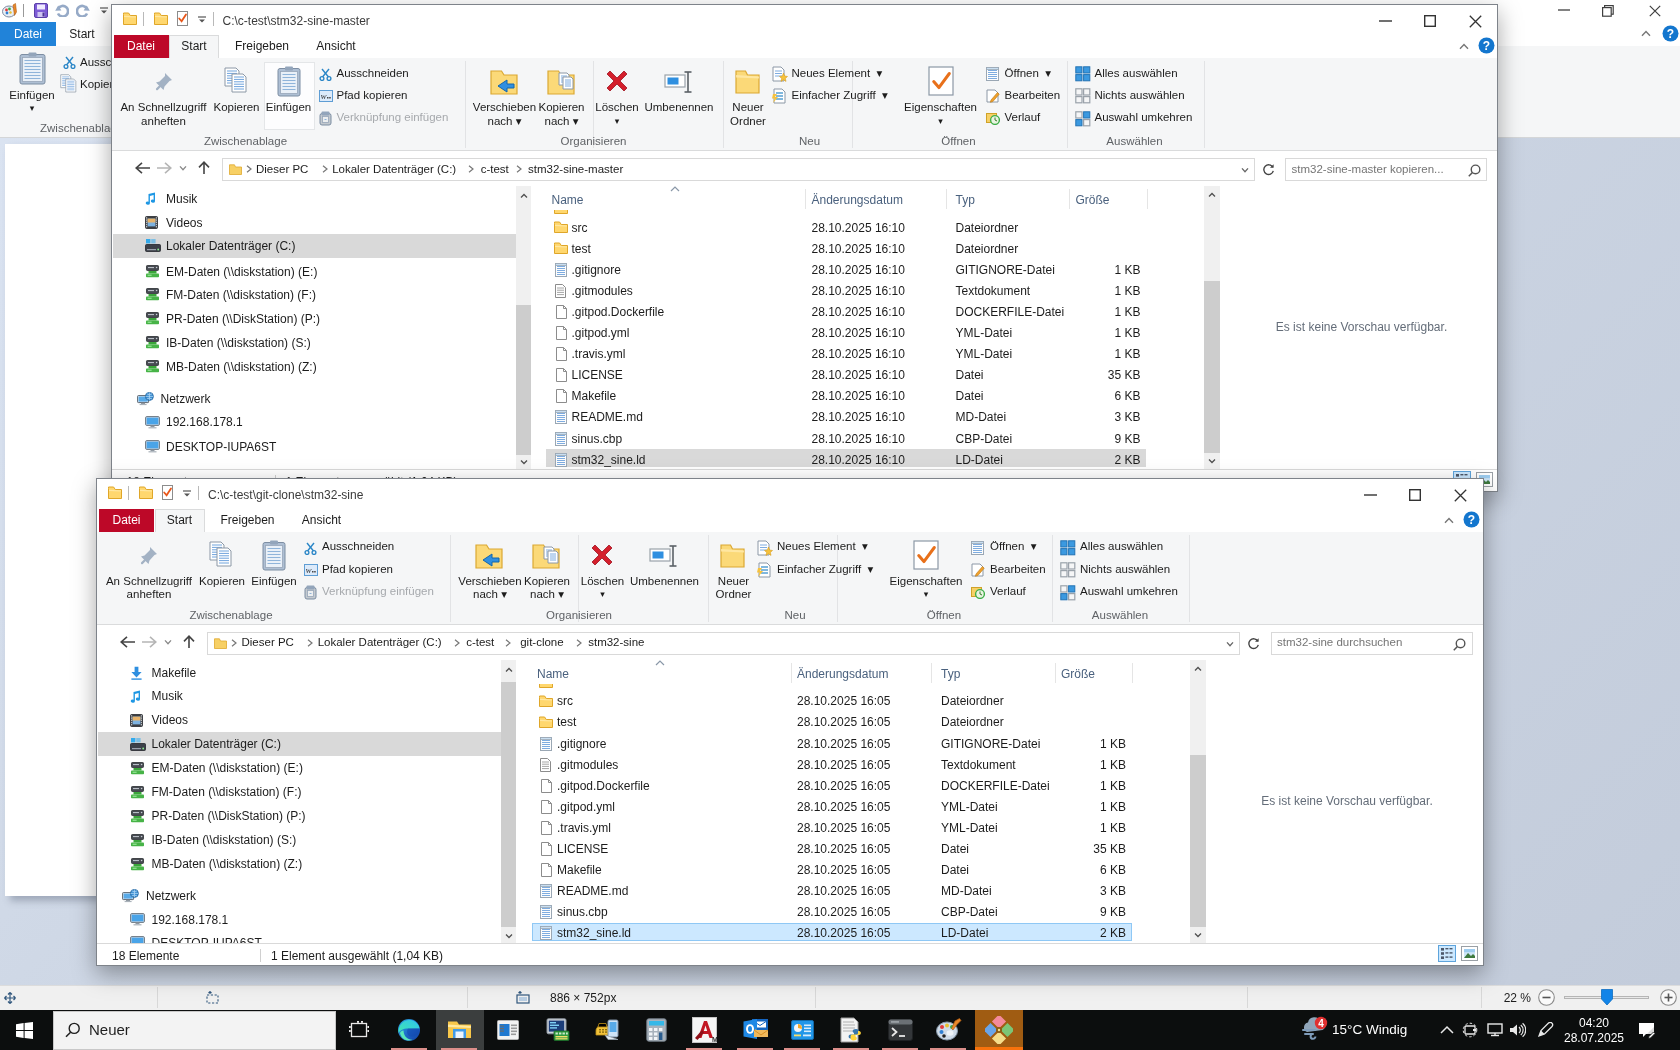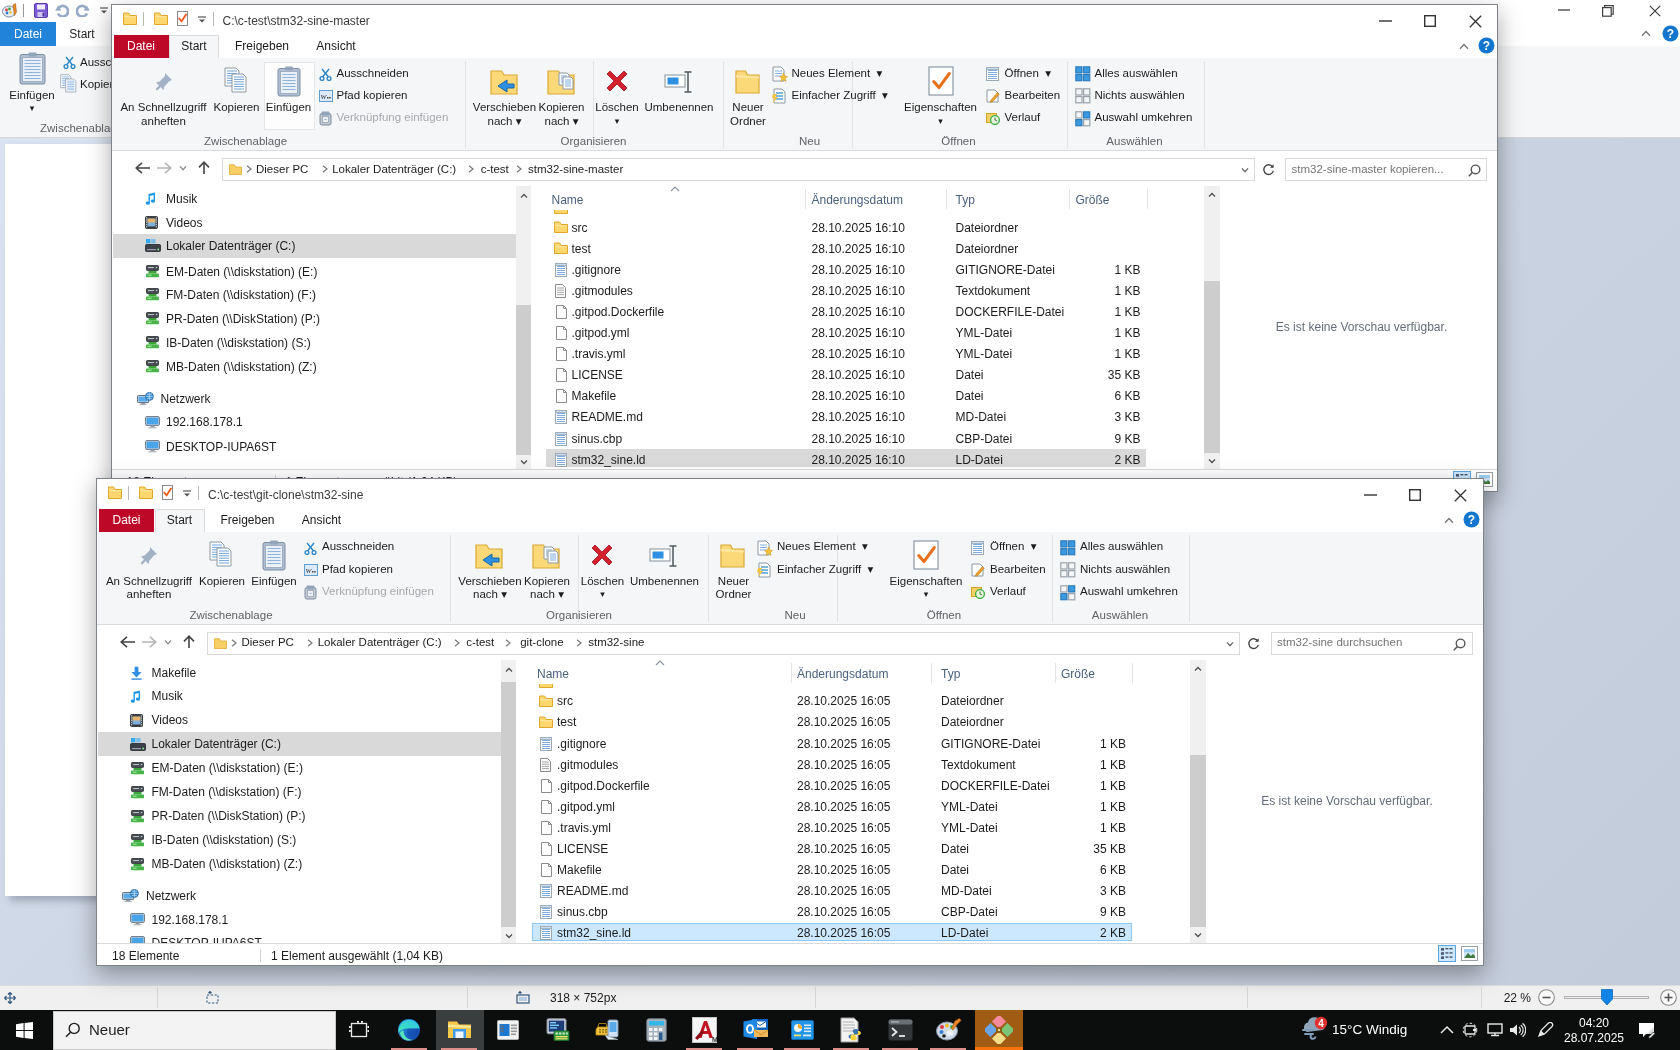--- a/index.html
+++ b/index.html
@@ -121,21 +121,21 @@
     <div style="position:absolute;left:1481px;top:987px;width:1px;height:21px;background:#d8d8d8;"></div>
     <svg style="position:absolute;left:206px;top:991px;" width="14" height="13" viewBox="0 0 14 13">
       <path d="M4 3 L4 0.8 M2.5 2 L4 0.6 L5.5 2" stroke="#31577d" stroke-width="1.1" fill="none"></path>
       <rect x="1" y="4" width="11" height="8" fill="none" stroke="#31577d" stroke-width="1.1" stroke-dasharray="2.2 1.6"></rect>
     </svg>
     <svg style="position:absolute;left:516px;top:991px;" width="15" height="13" viewBox="0 0 15 13">
       <path d="M4 3 L4 0.8 M2.5 2 L4 0.6 L5.5 2" stroke="#31577d" stroke-width="1.1" fill="none"></path>
       <rect x="1" y="4" width="12" height="8" fill="none" stroke="#31577d" stroke-width="1.2"></rect>
       <rect x="3" y="6" width="8" height="4" fill="#b8cde2"></rect>
     </svg>
-    <div class="t" style="left:550px;top:988.5px;font-size:12px;line-height:18.0px;color:#1c1c1c;">318 × 752px</div>
+    <div class="t" style="left:550px;top:988.5px;font-size:12px;line-height:18.0px;color:#1c1c1c;">886 × 752px</div>
     <div class="t" style="left:1531px;top:988.5px;font-size:12px;line-height:18.0px;color:#1c1c1c;transform:translateX(-100%);">22 %</div>
     <svg style="position:absolute;left:1538px;top:989px;" width="17" height="17" viewBox="0 0 17 17">
       <circle cx="8.5" cy="8.5" r="7.8" fill="#fafafa" stroke="#8a8a8a" stroke-width="1.1"></circle>
       <line x1="4.5" y1="8.5" x2="12.5" y2="8.5" stroke="#555" stroke-width="1.6"></line>
     </svg>
     <div style="position:absolute;left:1564px;top:995.5px;width:85px;height:3px;background:#e8e8e8;border:1px solid #b5b5b5;box-sizing:border-box;"></div>
     <svg style="position:absolute;left:1601px;top:989px;" width="12" height="17" viewBox="0 0 12 17">
       <path d="M0.5 0.5 L11.5 0.5 L11.5 10 L6 16 L0.5 10 Z" fill="#1284e8" stroke="#0e6dc2" stroke-width="0.8"></path>
     </svg>
     <svg style="position:absolute;left:1660px;top:989px;" width="17" height="17" viewBox="0 0 17 17">

